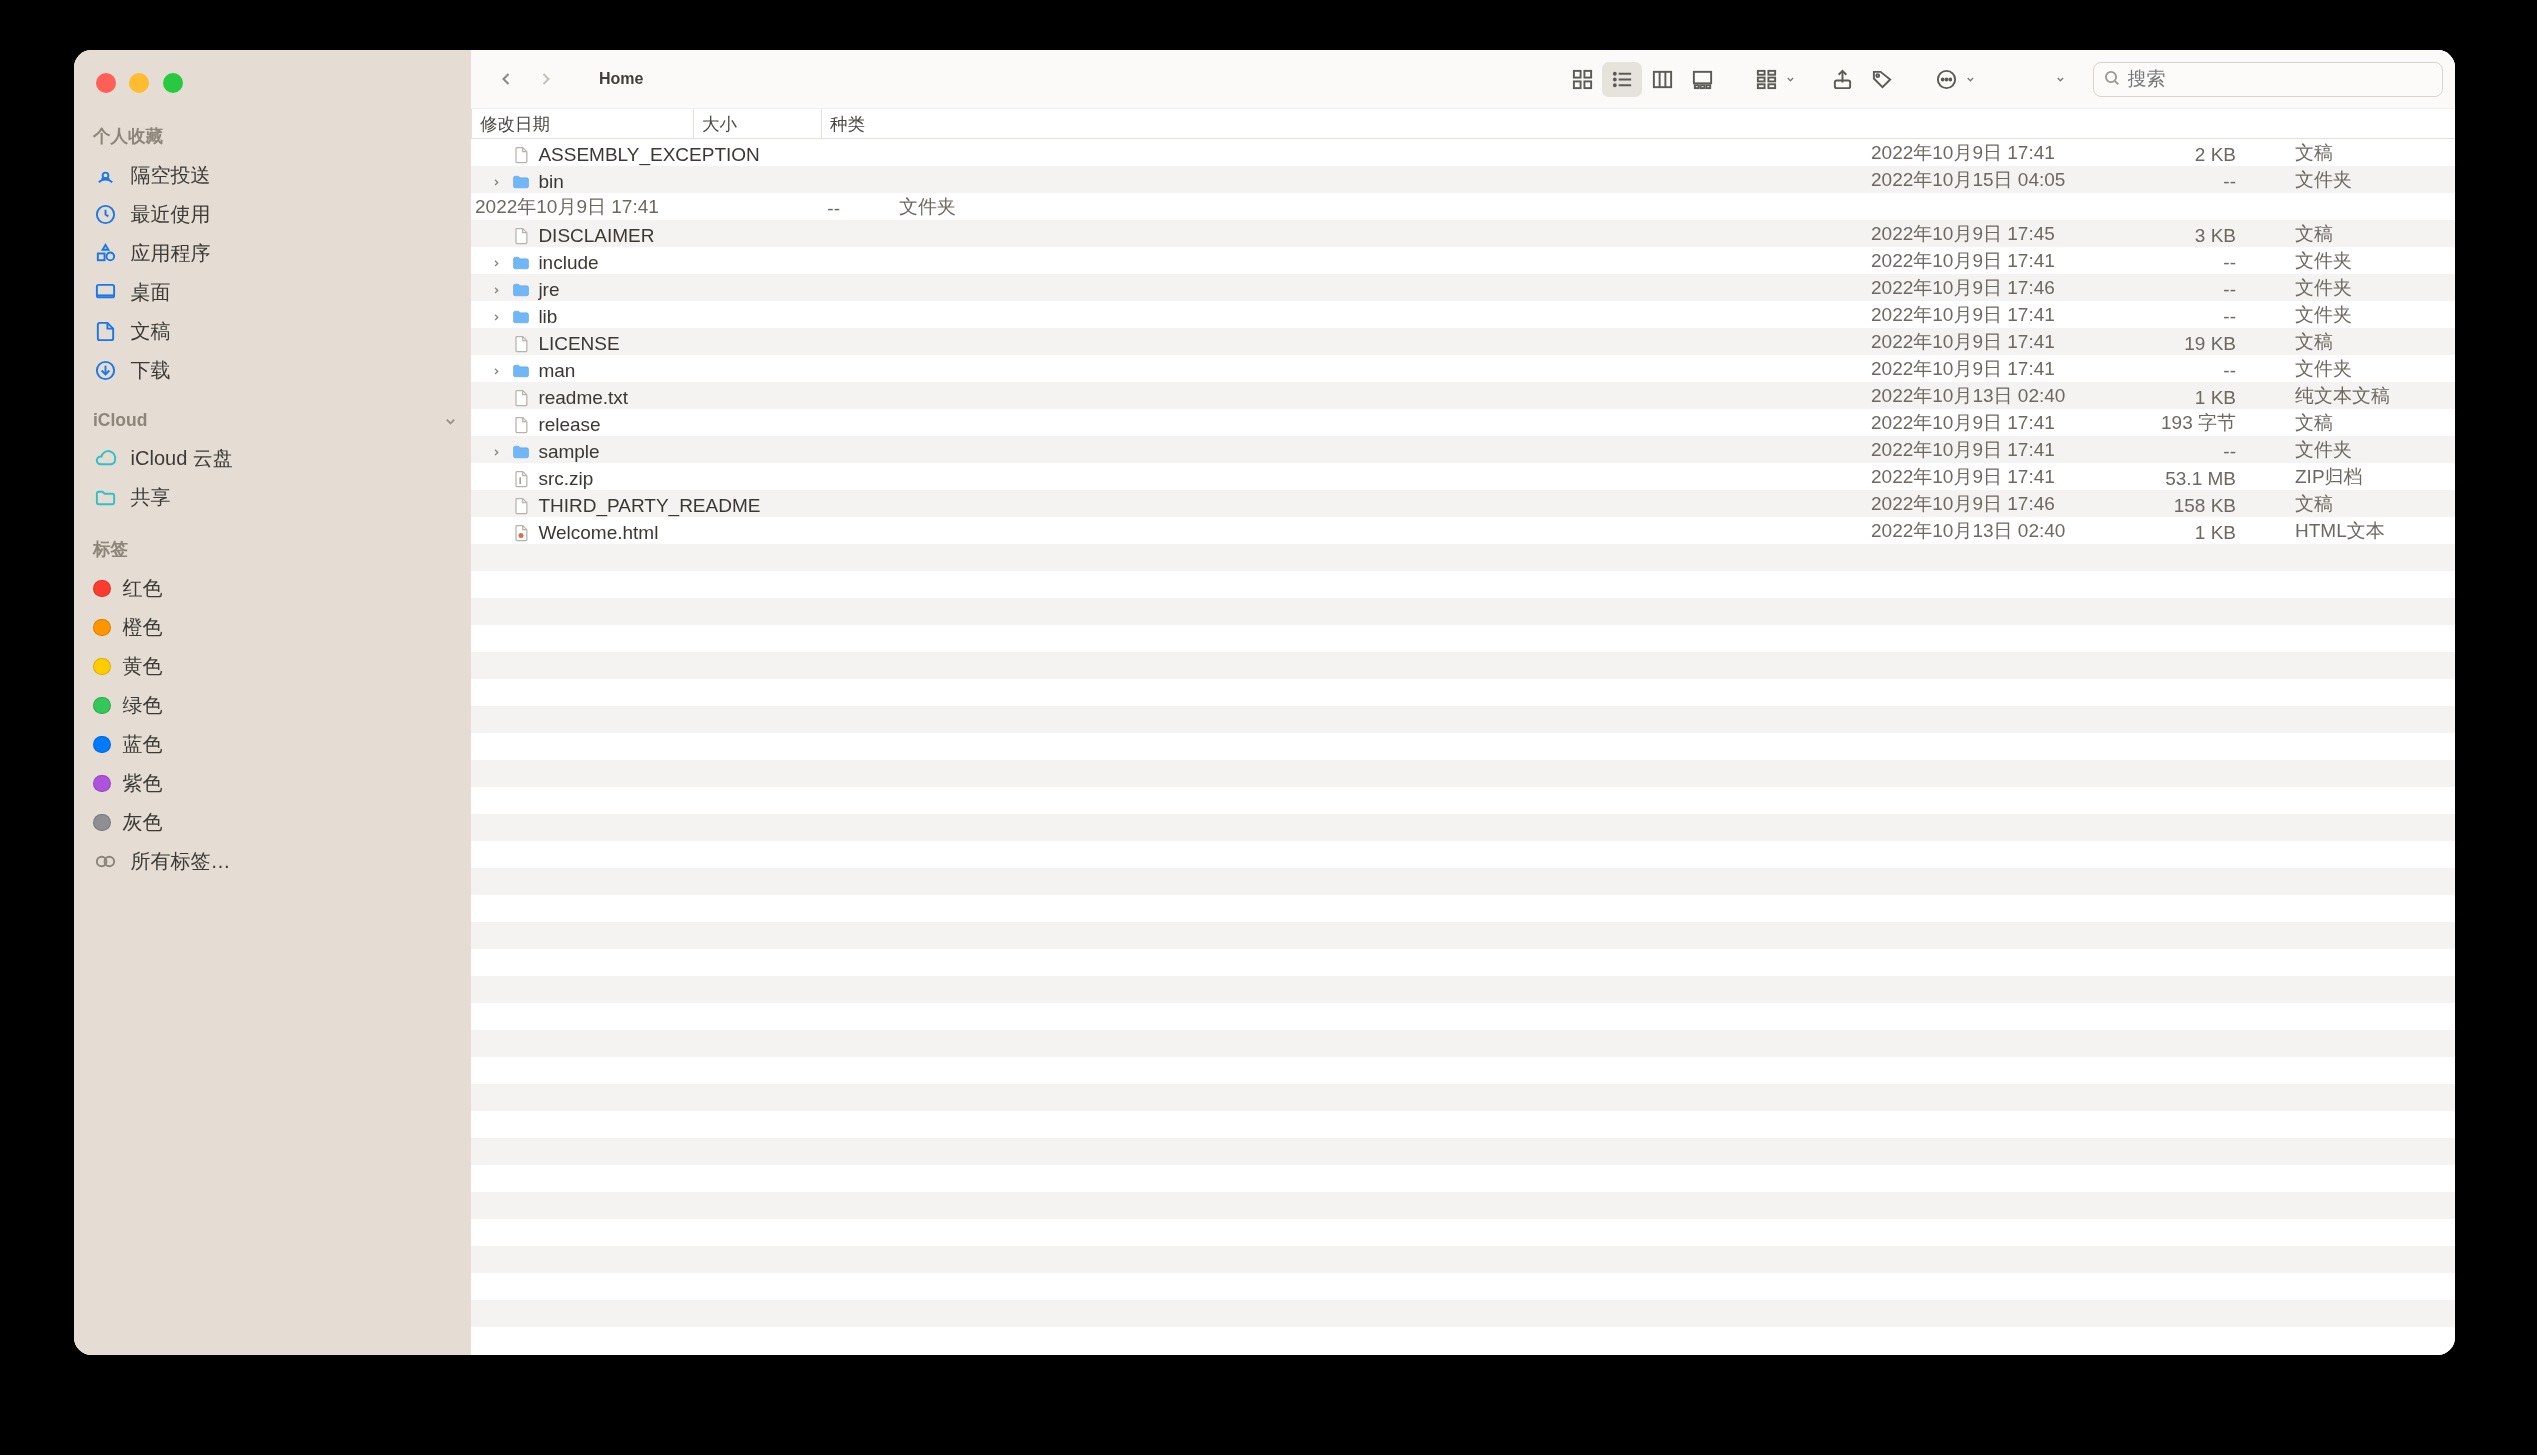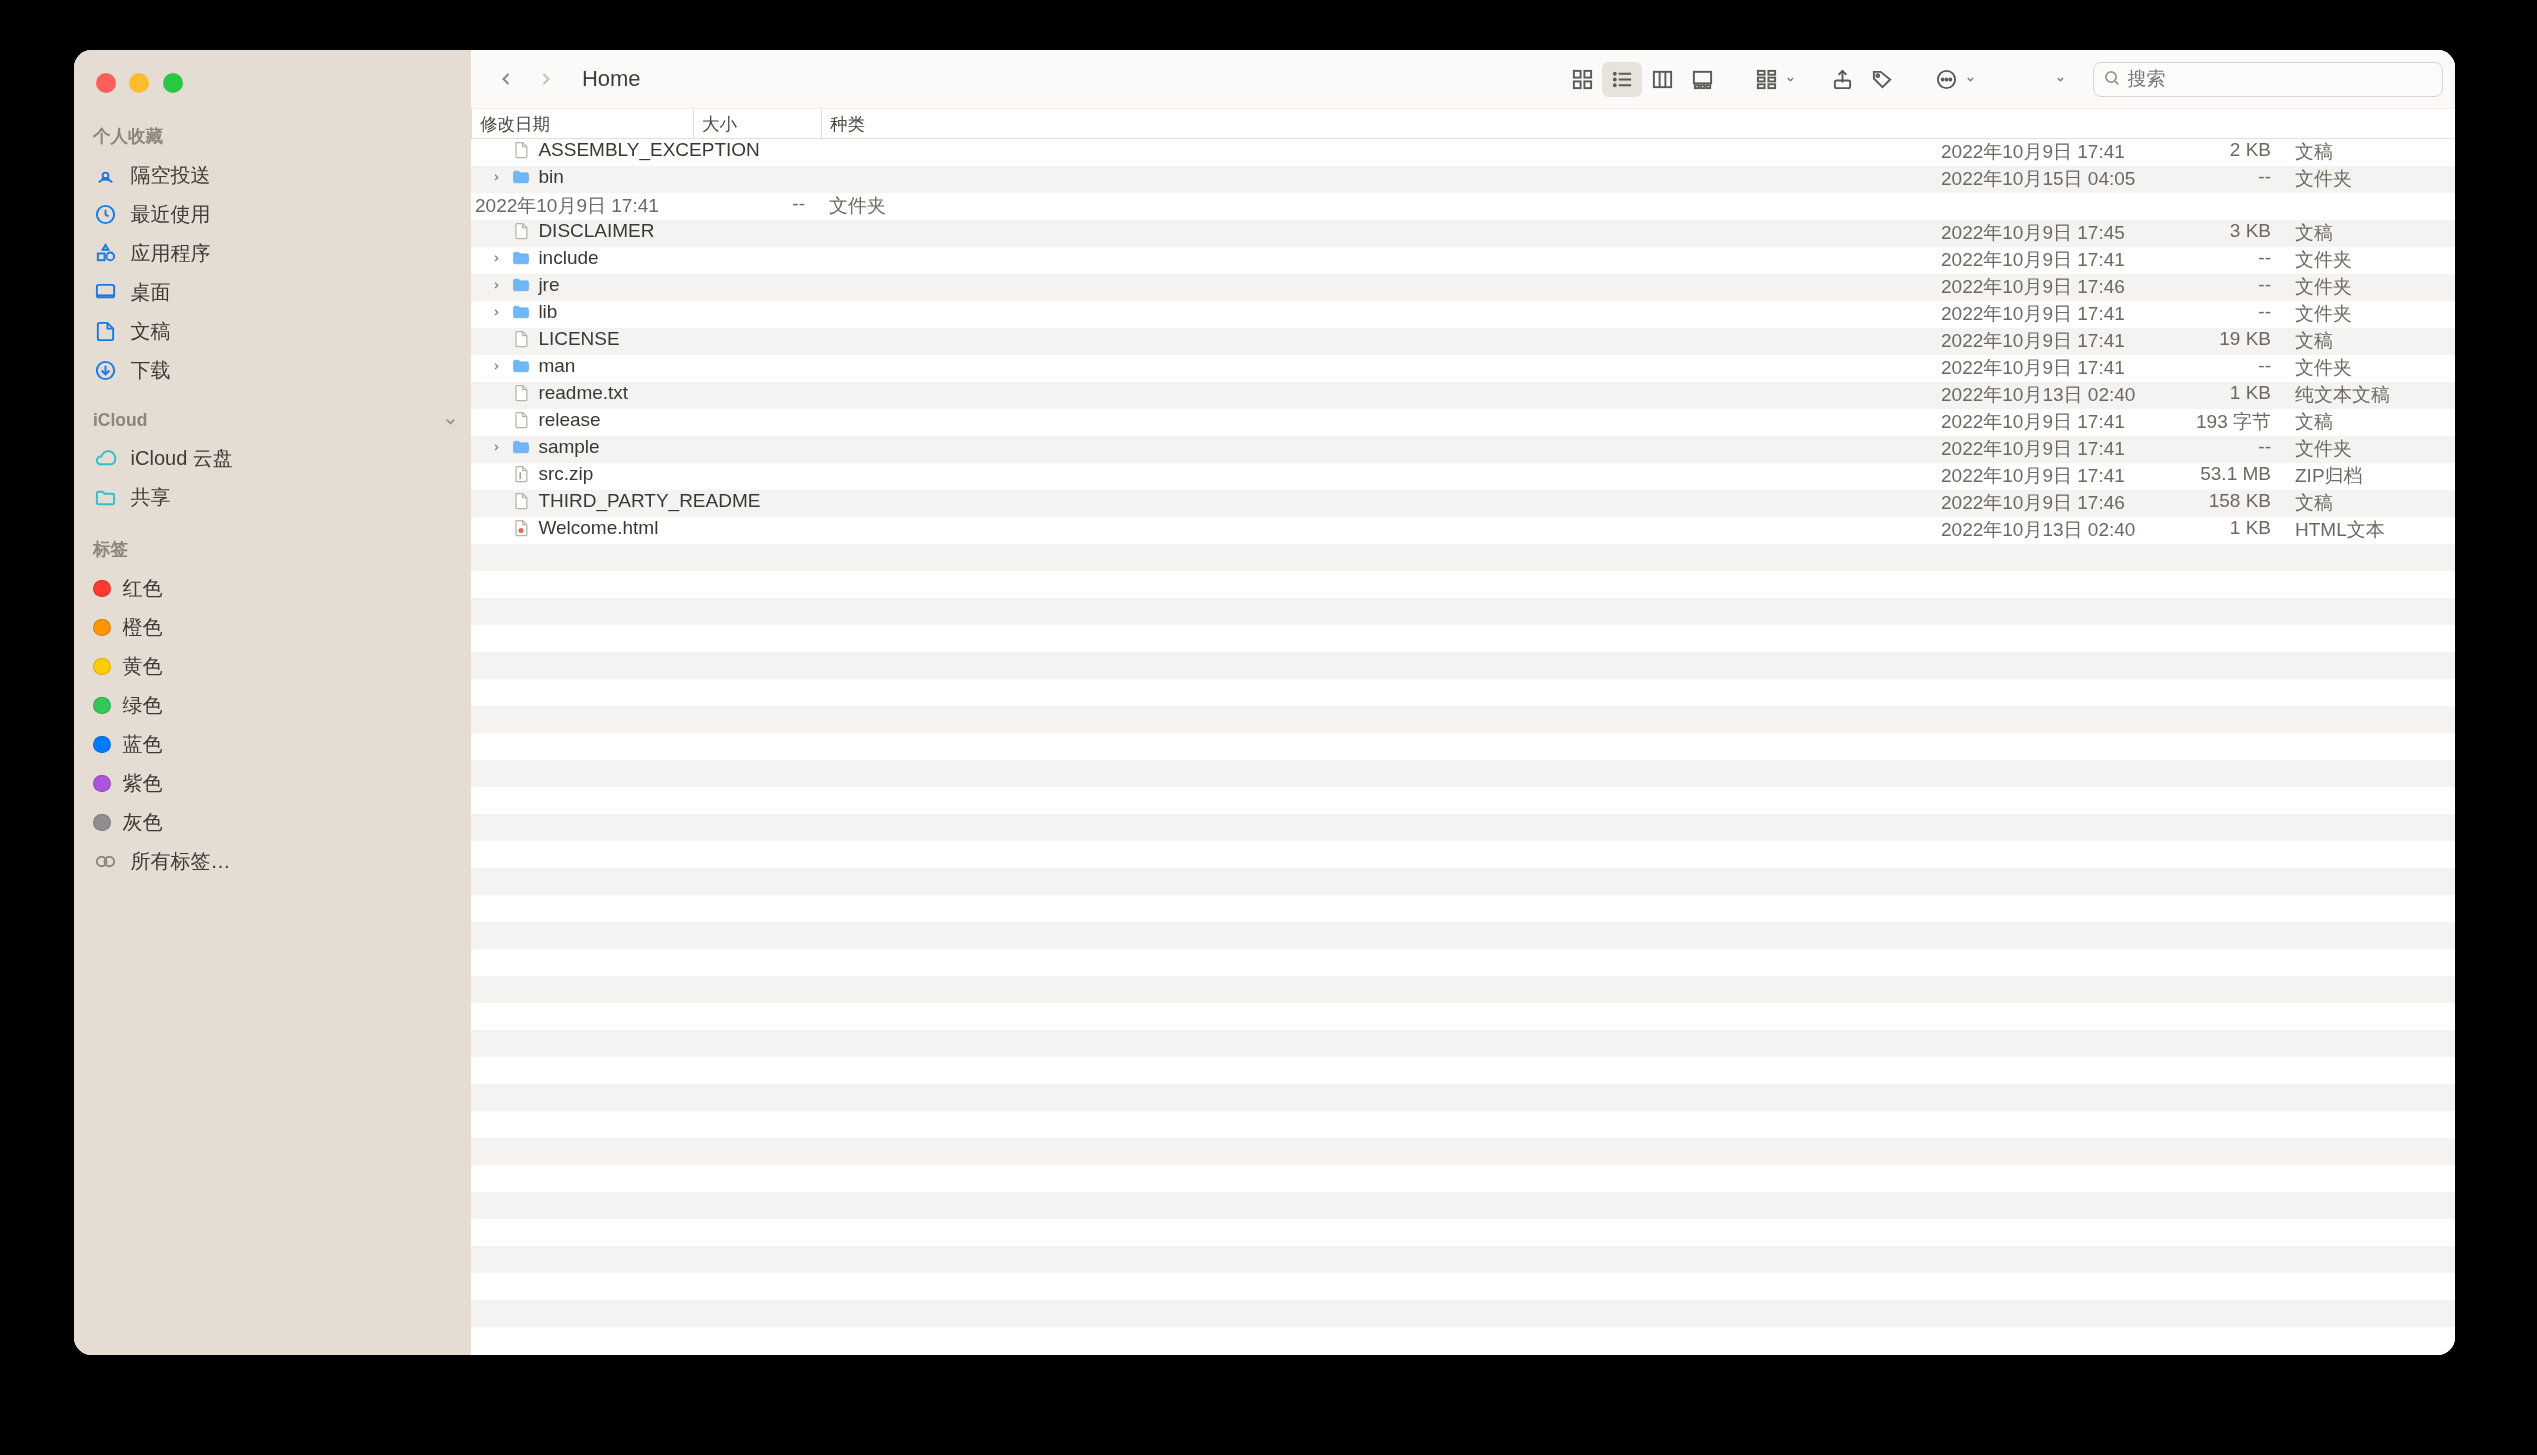--- a/index.html
+++ b/index.html
@@ -67,24 +67,24 @@
     background: #fbfaf9;
   }
   .nav-btn {
     width: 34px; height: 34px;
     display:flex; align-items:center; justify-content:center;
     color:#888;
     cursor:pointer;
   }
   .nav-btn svg { width:20px; height:20px; }
   .title {
-    font-size: 22px;
-    font-weight: 400;
+    font-size: 16px;
+    font-weight: 700;
     color: #413e3a;
-    margin-left: 12px;
+    margin-left: 29px;
   }
   .spacer { flex:1; }
   .tb-group { display:flex; gap:0; margin-right: 17.5px; }
   .tb-btn {
     width: 40px; height: 35px;
     display:flex; align-items:center; justify-content:center;
     color:#5c5a56;
     cursor:pointer;
     border-radius: 6.7px;
   }
@@ -118,22 +118,23 @@
     align-items: center;
   }
   .col-name { flex:1; padding-left: 61px; display:flex; align-items:center; justify-content:space-between; padding-right:9.4px;}
   .col-date { width: 222px; border-left: 0.7px solid #e3e0db; padding-left: 8px; height:100%; display:flex; align-items:center;}
   .col-size { width: 128px; border-left: 0.7px solid #e3e0db; padding-left: 8px; height:100%; display:flex; align-items:center;}
   .col-kind { width: 176px; border-left: 0.7px solid #e3e0db; padding-left: 8px; height:100%; display:flex; align-items:center;}
   .sort-caret svg{ width:10.8px; height:10.8px; color:#6b6762;}
   .rows { flex:1; overflow-y:auto; font-size: 19px; color:#3b3834; }
   .row {
     display:flex;
-    align-items:flex-start;
+    align-items:flex-end;
     height: 27px;
+    gap: 35px;
   }
   .row.stripe { background: #f4f3f1; }
   .r-name {
     flex:1;
     display:flex; align-items:center;
     padding-left: 17.5px;
     gap: 6.7px;
   }
   .disclose { width:15px; height:15px; display:flex;align-items:center;justify-content:center; color:#8a857e; flex-shrink:0;}
   .disclose svg{width:10.8px;height:10.8px;}

